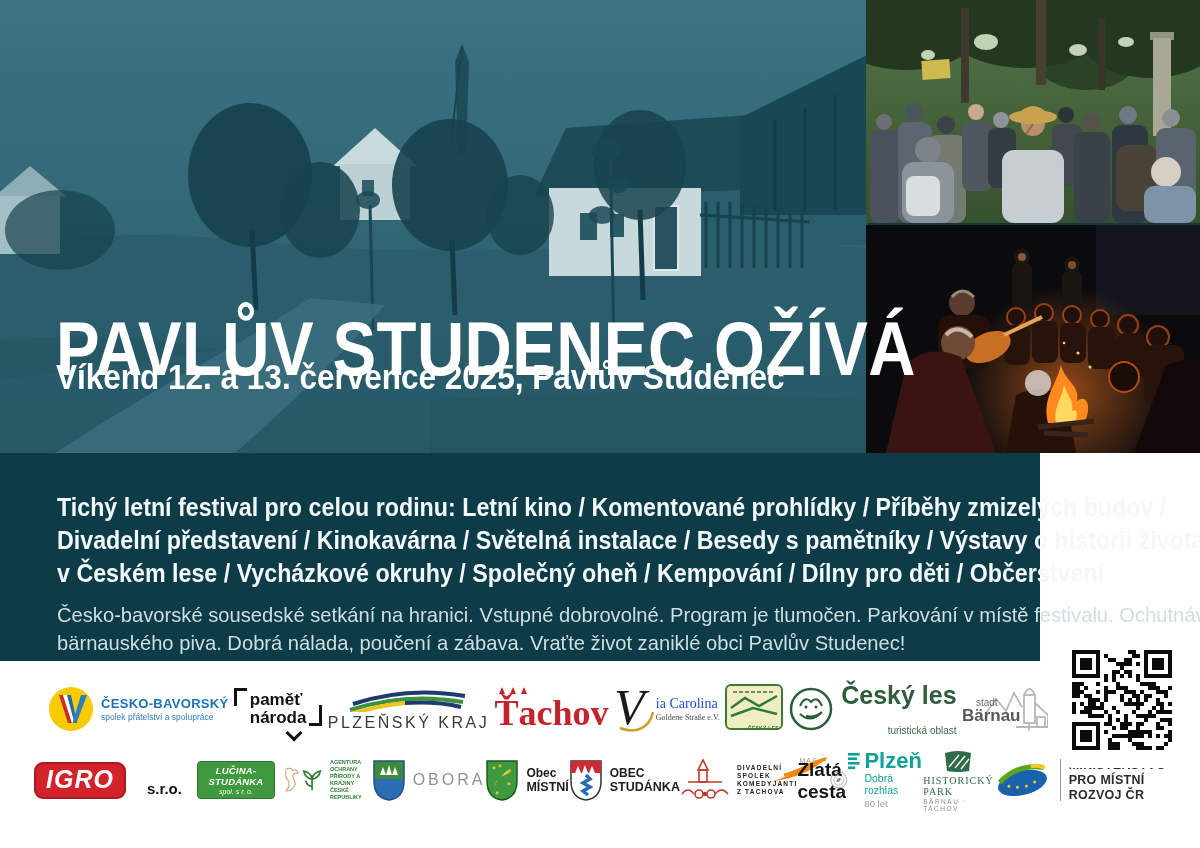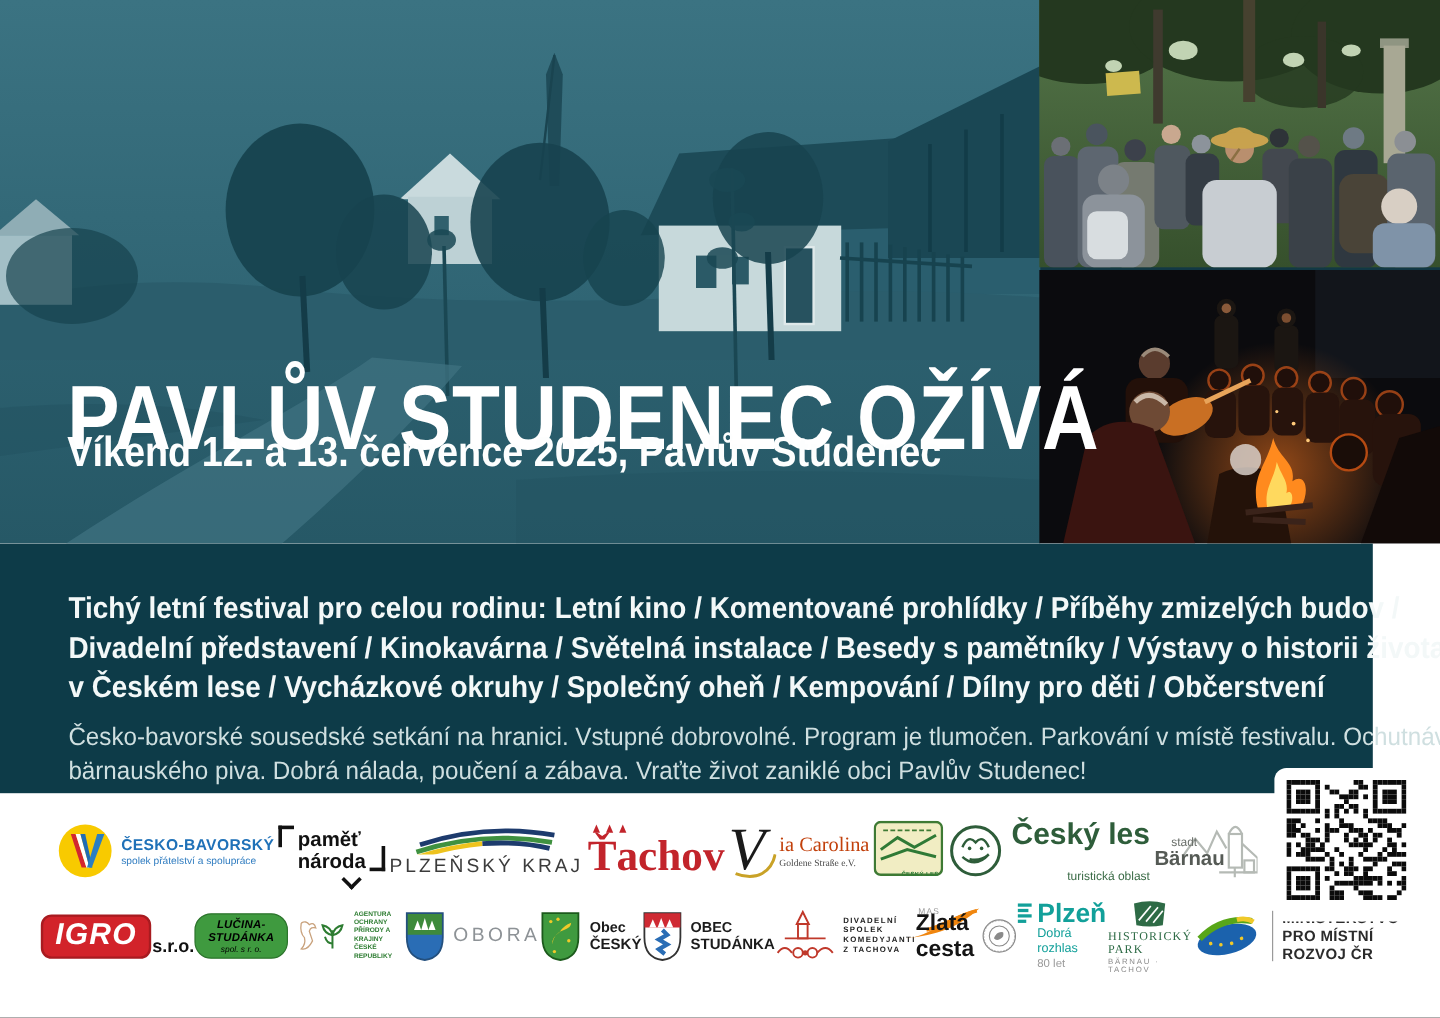--- a/index.html
+++ b/index.html
@@ -9,21 +9,21 @@
   .hero{position:absolute;left:0;top:0;width:1200px;height:343px;background:#123844;}
   .hero-bg{position:absolute;left:0;top:0;}
   .photo{position:absolute;display:block;}
   .photo-crowd{left:866px;top:0;}
   .photo-fire{left:866px;top:225px;}
   .hero-title{position:absolute;left:56px;top:258px;font-size:76px;line-height:80px;font-weight:bold;
               color:#fff;white-space:nowrap;transform:scaleX(.86);transform-origin:left top;letter-spacing:.5px;}
   .hero-sub{position:absolute;left:56px;top:356px;font-size:35px;line-height:42px;font-weight:bold;
             color:#fdfefe;white-space:nowrap;transform:scaleX(.9);transform-origin:left top;}
   
-  .band{position:absolute;left:0;top:453px;width:1144px;height:240px;background:#0d3b48;}
+  .band{position:absolute;left:0;top:453px;width:1040px;height:240px;background:#0d3b48;}
   .program{position:absolute;left:57px;top:38px;margin:0;font-size:25px;font-weight:bold;color:#f3f8f8;
            line-height:33px;white-space:nowrap;transform:scaleX(.93);transform-origin:left top;}
   .info{position:absolute;left:57px;top:148px;margin:0;font-size:21px;color:#cfdfe0;line-height:28px;
         white-space:nowrap;transform:scaleX(.96);transform-origin:left top;}
   
   .qr-card{position:absolute;left:1062px;top:640px;width:120px;height:128px;background:#fff;
            border-radius:10px;z-index:6;display:flex;justify-content:center;align-items:flex-start;
            padding-top:10px;box-sizing:border-box;}
   
   .footer{position:absolute;left:0;top:661px;width:1200px;height:155px;background:#fff;}
@@ -42,40 +42,40 @@
   .pn-ar{position:absolute;right:22px;bottom:-12px;width:9px;height:9px;border-right:3px solid #111;border-bottom:3px solid #111;transform:rotate(45deg);}
   
   .pk{display:flex;flex-direction:column;align-items:center;gap:2px;}
   .pk-t{font-size:16px;color:#3c3c3c;letter-spacing:2.5px;}
   
   .tachov{position:relative;font-family:"Liberation Serif",serif;font-weight:bold;color:#c2242b;
           font-size:36px;line-height:36px;padding-top:8px;}
   .tachov svg{position:absolute;left:2px;top:-2px;}
   
   .viac{display:flex;align-items:center;gap:2px;font-family:"Liberation Serif",serif;}
-  .vc1{font-size:17px;color:#c2410c;}
+  .vc1{font-size:14px;color:#1d4ed8;}
   .vc2{font-size:8px;color:#4a4a4a;display:block;margin-top:1px;}
   
   .chko{position:relative;}
   .chko-t{position:absolute;right:4px;bottom:3px;font-size:5px;color:#2f7a36;font-weight:bold;letter-spacing:.3px;}
   
   .clt-t1{color:#2e5d3a;font-weight:bold;font-size:25px;line-height:25px;}
   .clt-t2{color:#3a6b46;font-size:10px;text-align:right;margin-top:17px;}
   
   .barnau{position:relative;width:86px;height:52px;}
   .barnau svg{position:absolute;right:0;top:0;}
   .ba1{position:absolute;left:14px;top:14px;font-size:10px;color:#6a6f6a;}
   .ba2{position:absolute;left:0;top:23px;font-size:17px;font-weight:bold;color:#555a55;}
   
-  .igro{display:flex;align-items:flex-end;gap:1px;}
+  .igro{display:flex;align-items:flex-end;gap:21px;}
   .igro-box{background:#d2232a;border:2px solid #a81b20;border-radius:9px;color:#fff;font-weight:bold;
             font-style:italic;font-size:25px;padding:1px 10px 3px 10px;letter-spacing:1px;}
   .igro-sro{font-size:15px;font-weight:bold;color:#111;padding-bottom:2px;}
-  .luc-box{background:#3f9a3f;border:1px solid #2c742c;border-radius:14px;color:#000000;text-align:center;
-           padding:3px 6px;font-style:italic;}
+  .luc-box{background:#3f9a3f;border:1px solid #2c742c;border-radius:4px;color:#ffffff;text-align:center;
+           padding:3px 6px;font-style:italic;margin-left:15px;}
   .luc1{font-size:9.5px;font-weight:bold;letter-spacing:.2px;}
   .luc2{font-size:7px;margin-top:1px;}
   .aopk-t{font-size:5.5px;color:#2e7d32;font-weight:bold;line-height:7px;}
   .obora-t{font-size:16px;color:#8d9296;letter-spacing:3px;}
   .muni-t1{font-size:12px;font-weight:bold;color:#1c1c1c;line-height:13px;}
   .muni-t2{font-size:12.5px;font-weight:bold;color:#1c1c1c;line-height:14px;}
   .kom-t{font-size:6.5px;font-weight:bold;color:#222;letter-spacing:1.2px;line-height:8px;}
   .zlata{position:relative;width:86px;height:50px;}
   .zl-mas{position:absolute;left:2px;top:2px;font-size:7px;color:#9a9a9a;letter-spacing:1px;}
   .zl-sw{position:absolute;right:0;top:0;}
@@ -768,21 +768,21 @@
           <path d="M10 28 Q12 18 20 16 Q26 14 26 10 Q20 12 16 18 Q10 22 10 28" fill="#f0c929"></path>
           <g fill="#f0c929">
               <circle cx="9" cy="9" r="1.4"></circle>
               <circle cx="15" cy="7" r="1.4"></circle>
               <circle cx="24" cy="25" r="1.4"></circle>
               <circle cx="12" cy="34" r="1.4"></circle>
             </g>
         </svg>
         <div class="col">
           <div class="muni-t1">Obec</div>
-          <div class="muni-t2">ČESKÝ</div>
+          <div class="muni-t2">MÍSTNÍ</div>
         </div>
       </div>
 
       <div class="lg">
         <svg width="34" height="42" viewBox="0 0 34 42">
           <path d="M2 2 H32 V22 Q32 39 17 41 Q2 39 2 22 Z" fill="#ffffff" stroke="#333" stroke-width="1.5"></path>
           <path d="M2 2 H32 V14 H2 Z" fill="#cf2a33"></path>
           <g fill="#ffffff">
               <polygon points="6,14 9,7 12,14"></polygon>
               <polygon points="13,14 16,6 19,14"></polygon>

